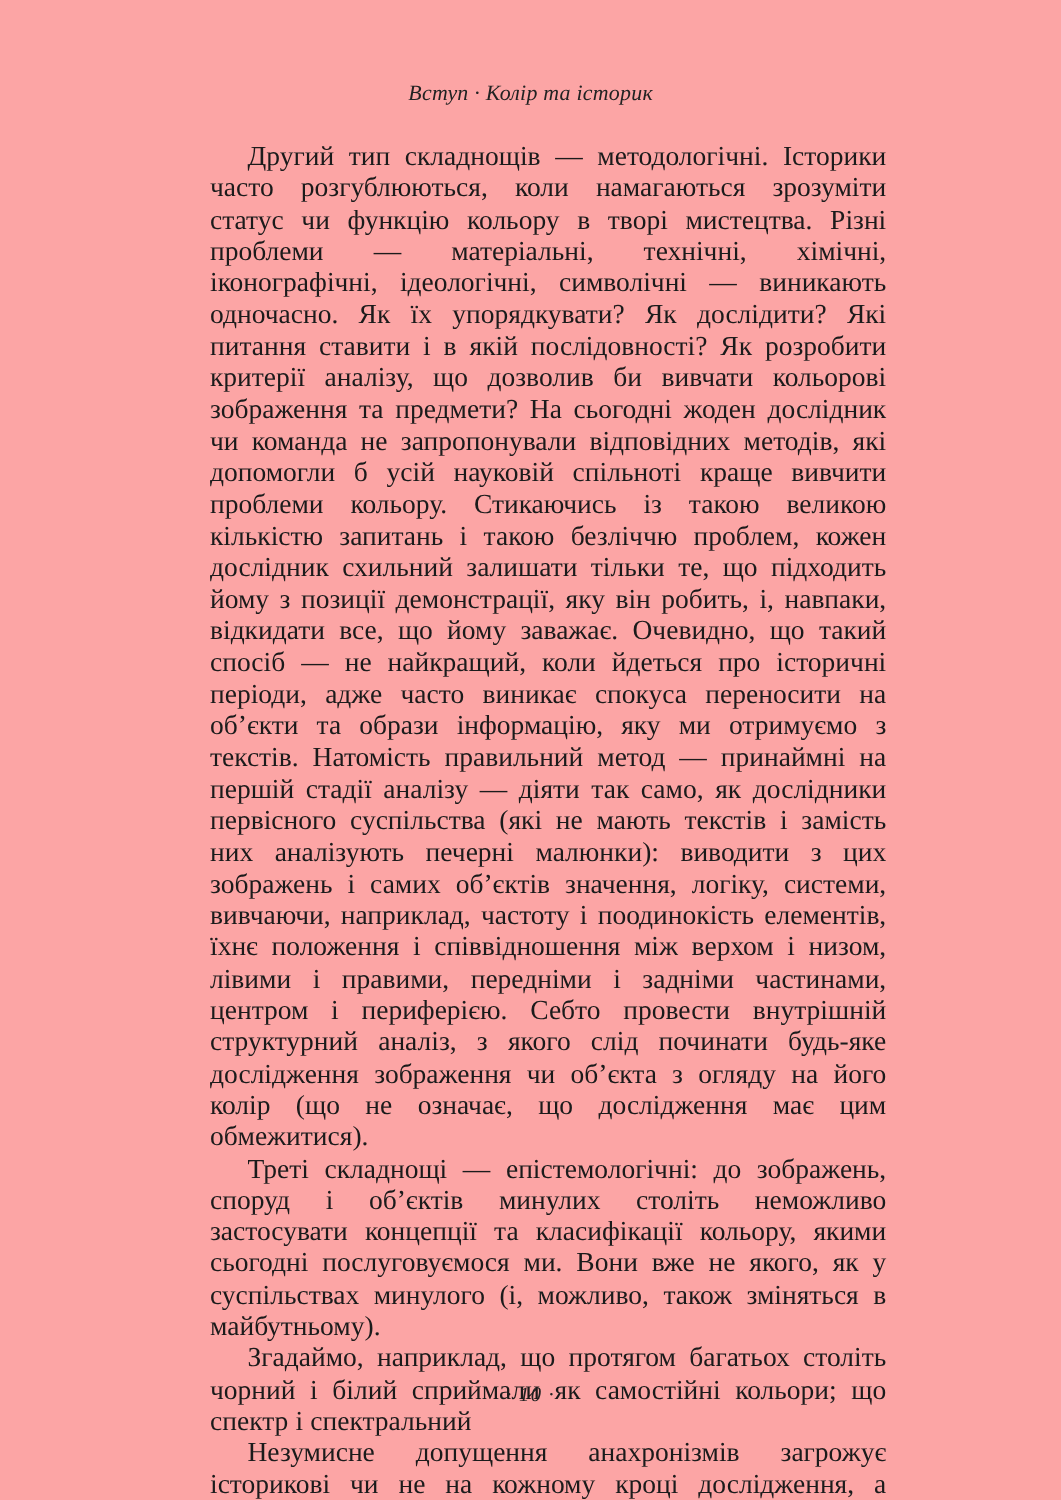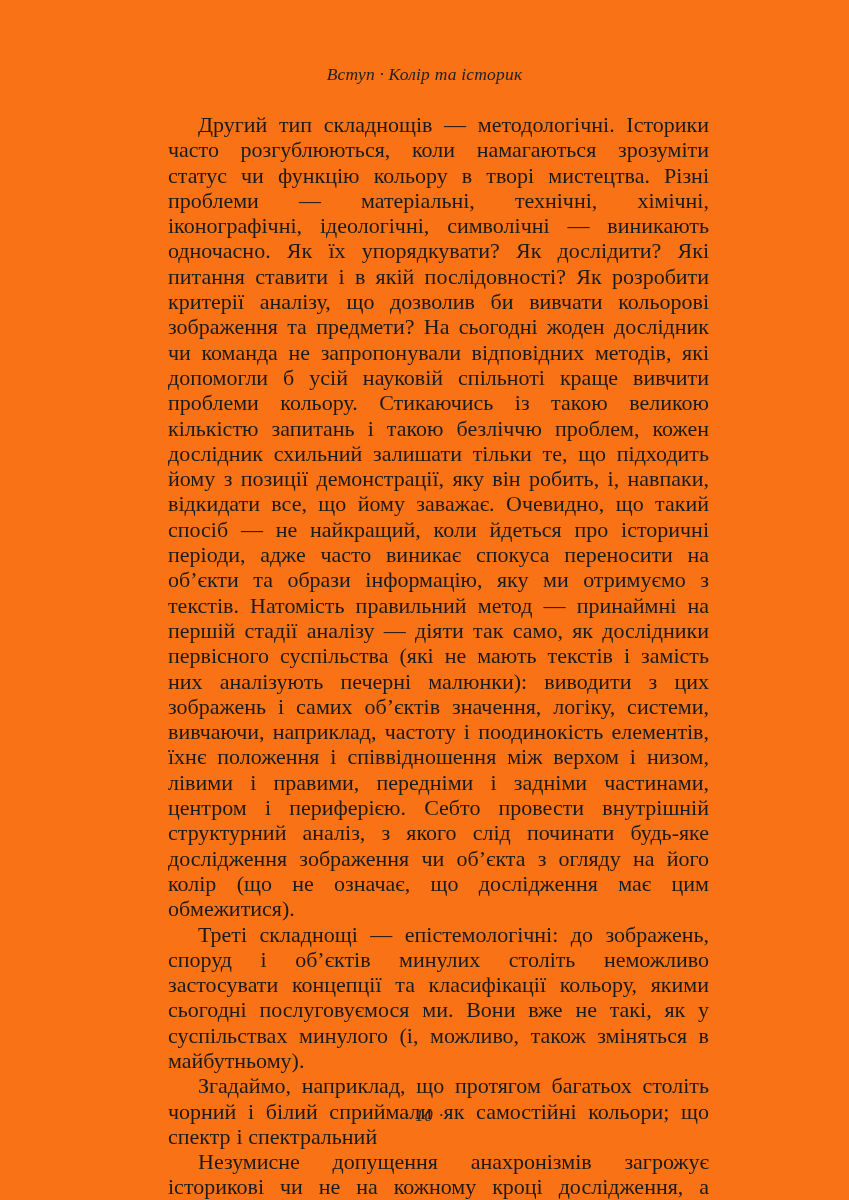--- a/index.html
+++ b/index.html
@@ -6,21 +6,21 @@
 
     html, body {
       background: #e9e9e9;
     }
 
     .page {
       position: relative;
       width: 849px;
       height: 1200px;
       margin: 0 auto;
-      background: #f97316;
+      background: #fca5a5;
       color: #1b1b1b;
       font-family: "Liberation Serif", "DejaVu Serif", serif;
       overflow: hidden;
     }
 
     .running-header {
       position: absolute;
       top: 64px;
       left: 0;
       right: 0;
@@ -64,20 +64,20 @@
   </style>
 </head>
 <body>
 
 <div class="page">
 
   <div class="running-header">Вступ · Колір та історик</div>
 
   <div class="text-block">
     <p>Другий тип складнощів — методологічні. Історики часто розгублюються, коли намагаються зрозуміти статус чи функцію кольору в творі мистецтва. Різні проблеми — матеріальні, технічні, хімічні, іконографічні, ідеологічні, символічні — виникають одночасно. Як їх упорядкувати? Як дослідити? Які питання ставити і в якій послідовності? Як розробити критерії аналізу, що дозволив би вивчати кольорові зображення та предмети? На сьогодні жоден дослідник чи команда не запропонували відповідних методів, які допомогли б усій науковій спільноті краще вивчити проблеми кольору. Стикаючись із такою великою кількістю запитань і такою безліччю проблем, кожен дослідник схильний залишати тільки те, що підходить йому з позиції демонстрації, яку він робить, і, навпаки, відкидати все, що йому заважає. Очевидно, що такий спосіб — не найкращий, коли йдеться про історичні періоди, адже часто виникає спокуса переносити на об’єкти та образи інформацію, яку ми отримуємо з текстів. Натомість правильний метод — принаймні на першій стадії аналізу — діяти так само, як дослідники первісного суспільства (які не мають текстів і замість них аналізують печерні малюнки): виводити з цих зображень і самих об’єктів значення, логіку, системи, вивчаючи, наприклад, частоту і поодинокість елементів, їхнє положення і співвідношення між верхом і низом, лівими і правими, передніми і задніми частинами, центром і периферією. Себто провести внутрішній структурний аналіз, з якого слід починати будь-яке дослідження зображення чи об’єкта з огляду на його колір (що не означає, що дослідження має цим обмежитися).</p>
-    <p>Треті складнощі — епістемологічні: до зображень, споруд і об’єктів минулих століть неможливо застосувати концепції та класифікації кольору, якими сьогодні послуговуємося ми. Вони вже не такі, як у суспільствах минулого (і, можливо, також зміняться в майбутньому).</p>
+    <p>Треті складнощі — епістемологічні: до зображень, споруд і об’єктів минулих століть неможливо застосувати концепції та класифікації кольору, якими сьогодні послуговуємося ми. Вони вже не якого, як у суспільствах минулого (і, можливо, також зміняться в майбутньому).</p>
     <p>Згадаймо, наприклад, що протягом багатьох століть чорний і білий сприймали як самостійні кольори; що спектр і спектральний</p>
     <p>Незумисне допущення анахронізмів загрожує історикові чи не на кожному кроці дослідження, а історикові мистецтва, можливо, ще частіше. Коли ж ідеться про колір, його визначення і класифікації, така загроза зростає незмірно.</p>
   </div>
 
   <div class="page-number">· 10 ·</div>
 
 </div>
 
 </body></html>

